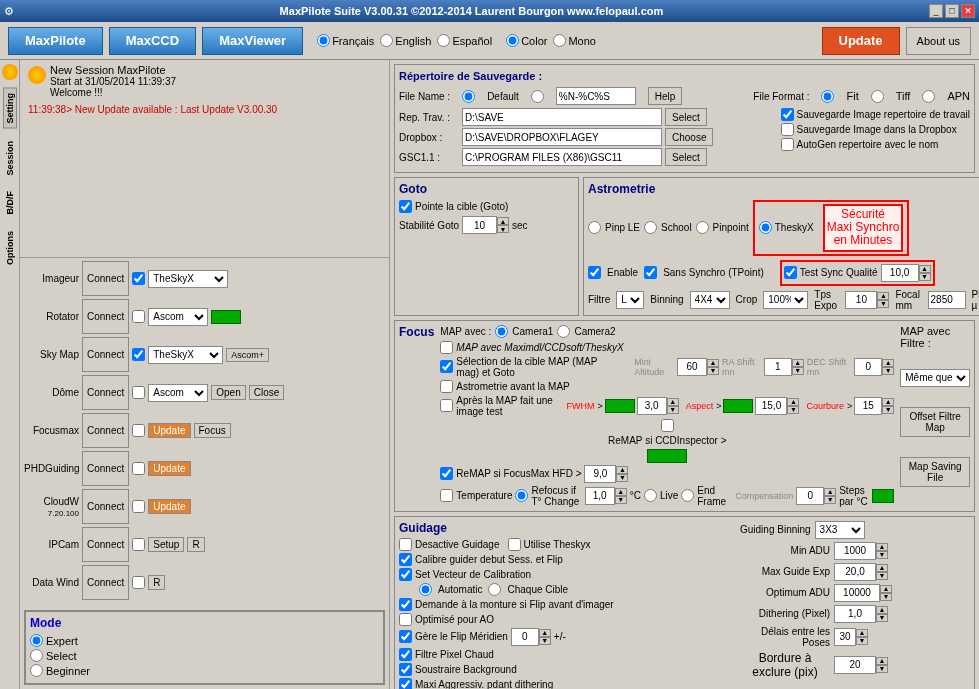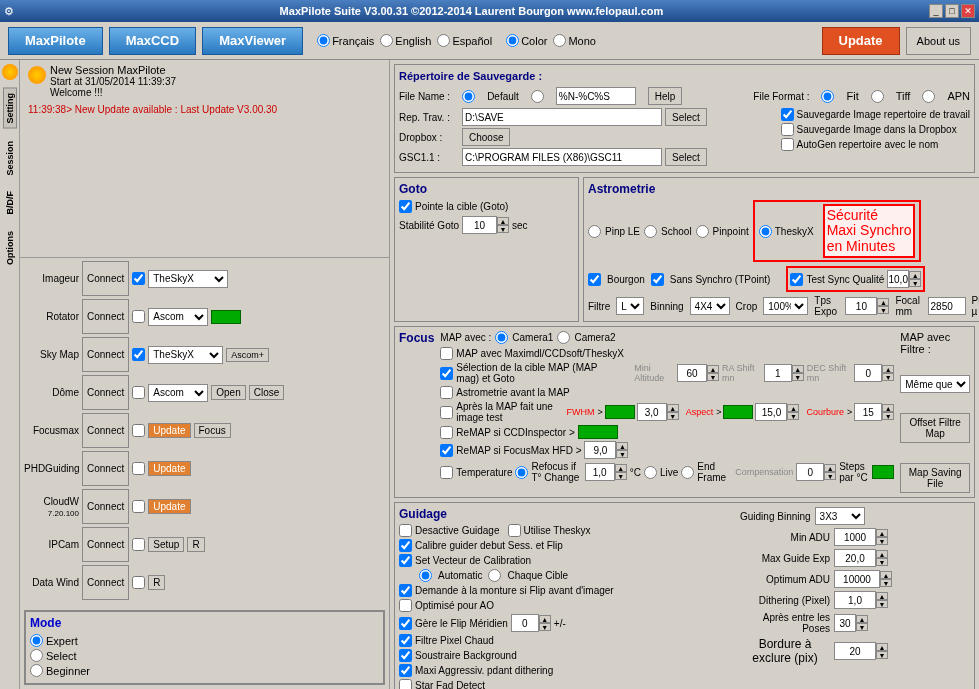--- a/index.html
+++ b/index.html
@@ -361,20 +361,21 @@
       </div>
       <div style="display:flex; gap:8px;">
         <div style="flex:1;">
           <div style="display:flex; align-items:center; gap:3px; margin-bottom:2px;">
             <span style="width:60px; font-size:10px;">Rep. Trav. :</span>
             <input type="text" value="D:\SAVE" class="input-field" style="width: 200px;">
             <button class="btn">Select</button>
           </div>
           <div style="display:flex; align-items:center; gap:3px; margin-bottom:2px;">
             <span style="width:60px; font-size:10px;">Dropbox :</span>
+            <input type="text" value="D:\SAVE\DROPBOX\FLAGEY" class="input-field" style="width: 200px;">
             <button class="btn">Choose</button>
           </div>
           <div style="display:flex; align-items:center; gap:3px; margin-bottom:2px;">
             <span style="width:60px; font-size:10px;">GSC1.1 :</span>
             <input type="text" value="C:\PROGRAM FILES (X86)\GSC11" class="input-field" style="width: 200px;">
             <button class="btn">Select</button>
           </div>
         </div>
         <div style="display:flex; flex-direction:column; justify-content:flex-start; gap:2px;">
           <div style="display:flex; align-items:center; gap:3px;">
@@ -421,34 +422,34 @@
           <span style="font-size:10px;">Pinp LE</span>
           <input type="radio" name="astro" style="">
           <span style="font-size:10px;">School</span>
           <input type="radio" name="astro" style="">
           <span style="font-size:10px;">Pinpoint</span>
 
           <div style="border:2px solid red; padding:2px 4px; display:inline-flex; align-items:center; gap:3px;">
             <input type="radio" name="astro" checked="" style="">
             <span style="font-size:10px;">TheskyX</span>
             <div style="border:2px solid red; background:#fff0f0; padding:2px; margin-left:6px;">
-              <div style="font-size:14px; color:red; line-height:1.1;">Sécurité<br>Maxi Synchro<br>en Minutes</div>
+              <div style="font-size:12px; color:red; text-align:center; line-height:1.1;">Sécurité<br>Maxi Synchro<br>en Minutes</div>
             </div>
           </div>
         </div>
         <div style="display:flex; align-items:center; gap:6px; margin-bottom:3px;">
           <input type="checkbox" checked="" style="">
-          <span style="font-size:10px;">Bourgon</span>
+          <span style="font-size:10px;">Enable</span>
           <input type="checkbox" checked="" style="">
           <span style="font-size:10px;">Sans Synchro (TPoint)</span>
           <div style="margin-left:10px; display:flex; align-items:center; gap:3px; border:2px solid red; padding:2px;">
             <input type="checkbox" checked="" style="">
             <span style="font-size:10px;">Test Sync Qualité</span>
             <div class="spin-input">
-              <input type="text" value="10,0" class="spin-field" style="width: 22px;">
+              <input type="text" value="10,0" class="spin-field" style="width: 38px;">
               <div class="spin-btns">
                 <div class="spin-up">▲</div>
                 <div class="spin-down">▼</div>
               </div>
             </div>
           </div>
         </div>
 
         <div style="display:flex; align-items:center; gap:6px;">
           <span style="font-size:10px;">Filtre</span>
@@ -481,21 +482,21 @@
           <div style="display:flex; align-items:center; gap:4px; margin-bottom:3px;">
             <span style="font-size:10px;">MAP avec :</span>
             <input type="radio" name="mapcam" checked="" style="">
             <span style="font-size:10px;text-align:right;">Camera1</span>
             <input type="radio" name="mapcam" style="">
             <span style="font-size:10px;">Camera2</span>
           </div>
 
           <div style="display:flex; align-items:center; gap:3px; margin-bottom:2px;">
             <input type="checkbox" style="">
-            <span style="font-size:10px;">MAP avec Maximdl/CCDsoft/TheskyX</span>
+            <span style="font-size:10px;font-style:italic;">MAP avec Maximdl/CCDsoft/TheskyX</span>
           </div>
 
           <div style="display:flex; align-items:center; gap:3px; margin-bottom:2px;">
             <input type="checkbox" checked="" style="">
             <span style="font-size:10px;">Sélection de la cible MAP (MAP mag) et Goto</span>
             <span style="font-size:9px; color:#888; margin-left:10px;">Mini Altitude</span>
             <div class="spin-input">
               <input type="text" value="60" class="spin-field" style="width: 30px;">
               <div class="spin-btns">
                 <div class="spin-up">▲</div>
@@ -558,21 +559,21 @@
               <div class="spin-input">
                 <input type="text" value="15" class="spin-field" style="width: 28px;">
                 <div class="spin-btns">
                   <div class="spin-up">▲</div>
                   <div class="spin-down">▼</div>
                 </div>
               </div>
             </div>
           </div>
 
-          <div style="display:flex; align-items:center; gap:3px; margin-bottom:2px;">
+          <div style="display:flex; align-items:center; gap:3px; margin-bottom:2px;flex-direction:column;">
             <input type="checkbox" style="">
             <span style="font-size:10px;">ReMAP si CCDInspector &gt;</span>
             <div style="width:40px; height:14px; background:#00aa00; border:1px solid #006600;"></div>
           </div>
 
           <div style="display:flex; align-items:center; gap:3px; margin-bottom:2px;">
             <input type="checkbox" checked="" style="">
             <span style="font-size:10px;">ReMAP si FocusMax HFD &gt;</span>
             <div class="spin-input">
               <input type="text" value="9,0" class="spin-field" style="width: 32px;">
@@ -741,21 +742,21 @@
             <span style="font-size:10px; width:90px; text-align:right;">Dithering (Pixel)</span>
             <div class="spin-input">
               <input type="text" value="1,0" class="spin-field" style="width: 42px;">
               <div class="spin-btns">
                 <div class="spin-up">▲</div>
                 <div class="spin-down">▼</div>
               </div>
             </div>
           </div>
           <div style="display:flex; align-items:center; gap:4px; margin-bottom:3px;">
-            <span style="font-size:10px; width:90px; text-align:right;">Après entre les Poses</span>
+            <span style="font-size:10px; width:90px; text-align:right;">Délais entre les Poses</span>
             <div class="spin-input">
               <input type="text" value="30" class="spin-field" style="width: 22px;">
               <div class="spin-btns">
                 <div class="spin-up">▲</div>
                 <div class="spin-down">▼</div>
               </div>
             </div>
           </div>
           <div style="display:flex; align-items:center; gap:4px;">
             <span style="font-size:12px; width:90px; text-align:center;">Bordure à exclure (pix)</span>

